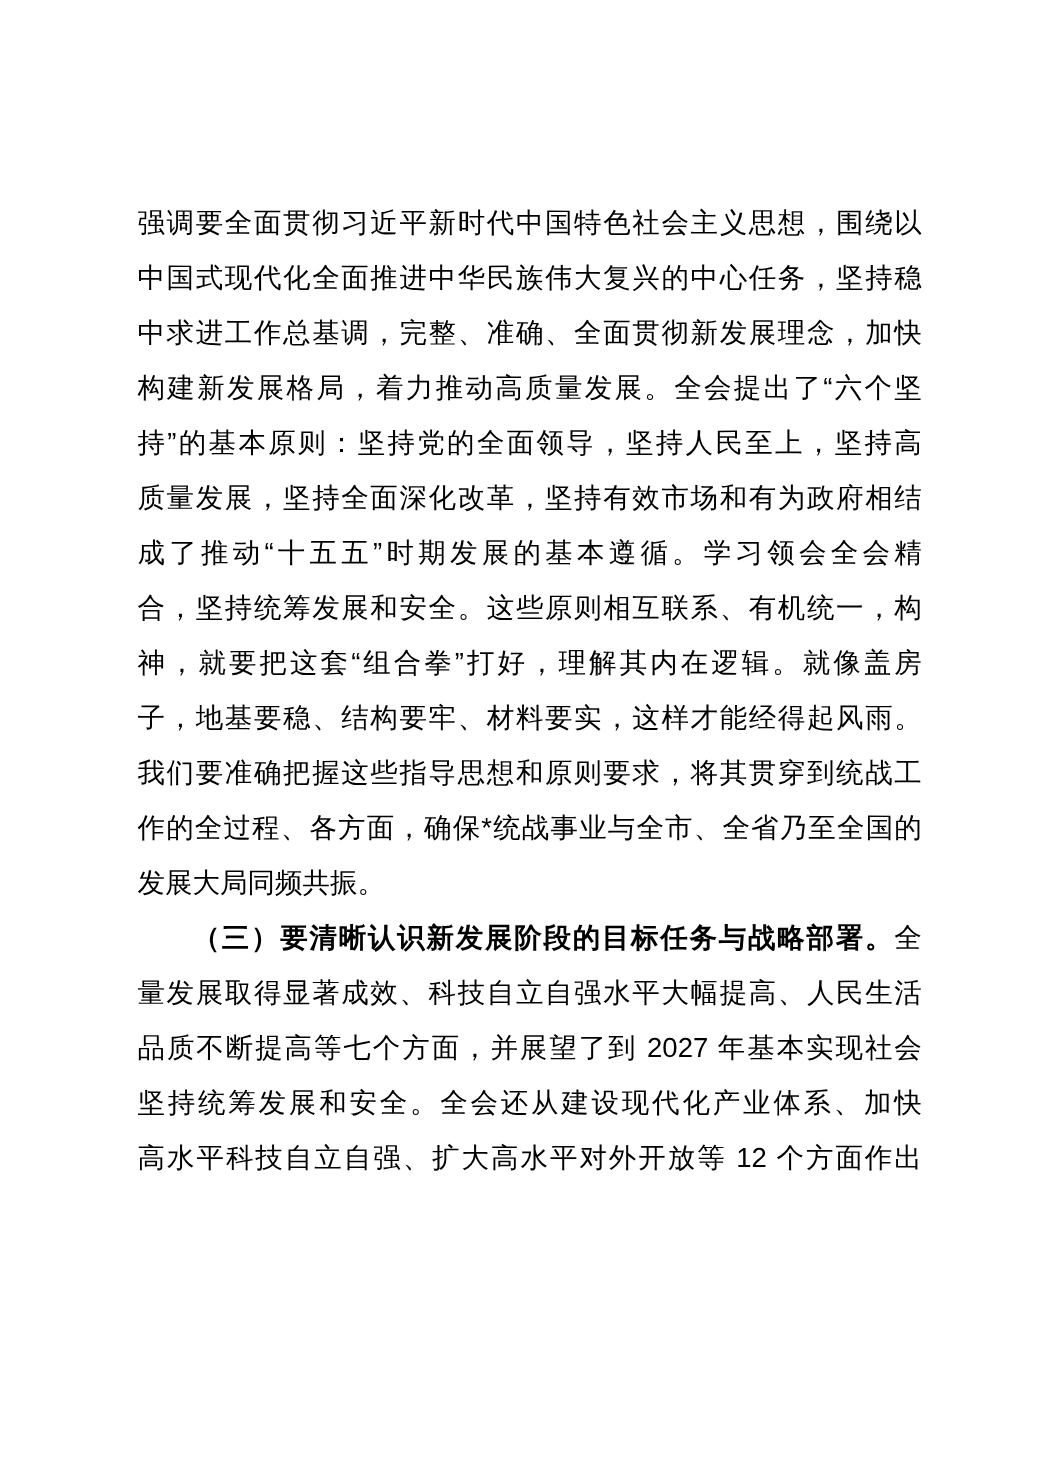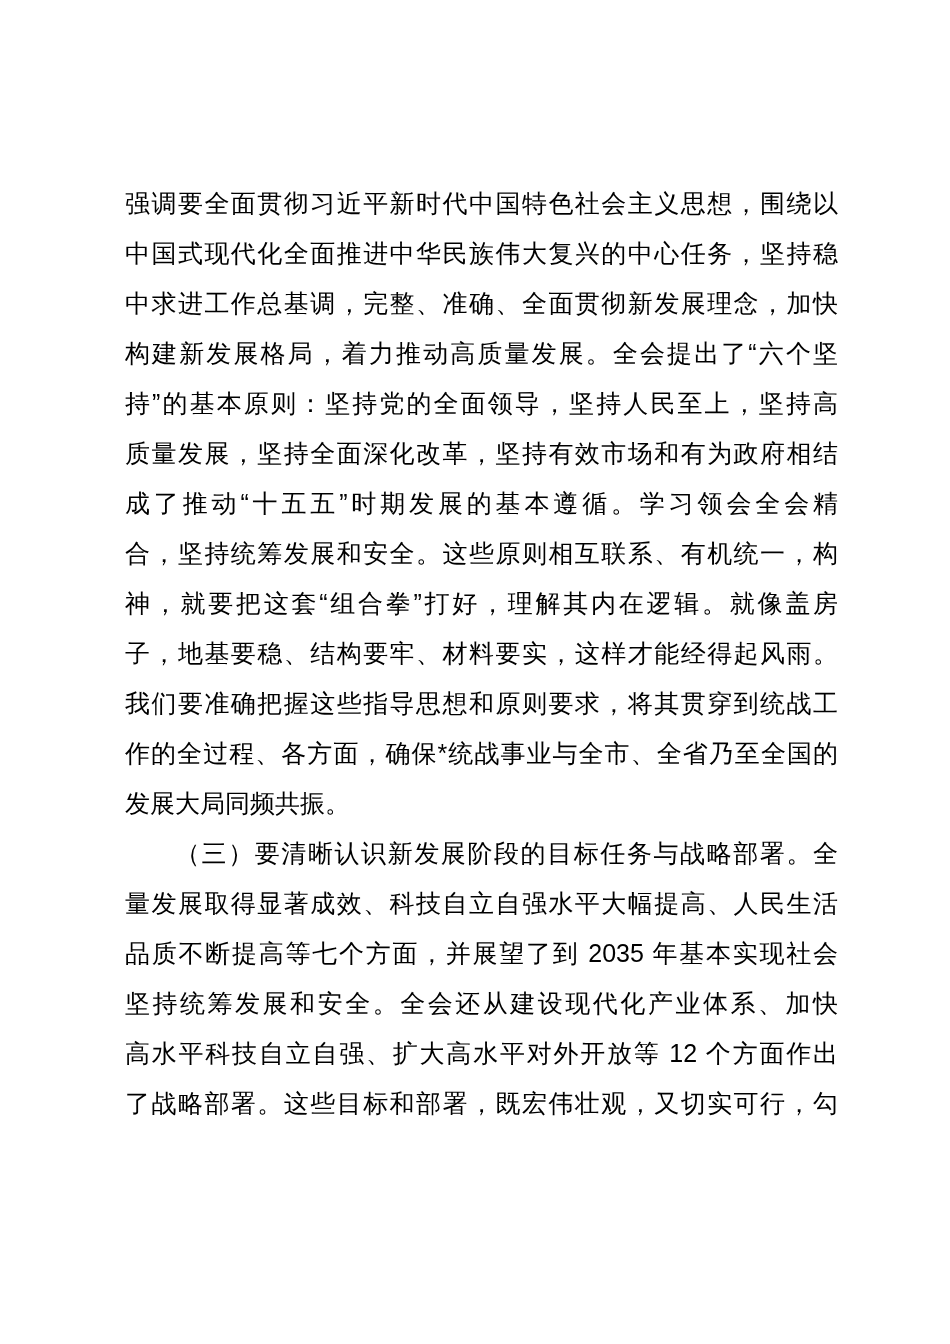--- a/index.html
+++ b/index.html
@@ -33,21 +33,21 @@
     white-space: nowrap;
   }
   .doc-line.no-justify {
     text-align: center;
     text-align-last: left;
   }
   .doc-line.indent {
     text-indent: 50px;
   }
   .doc-line .bold {
-    font-weight: normal;
+    font-weight: bold;
   }
 </style>
 </head>
 <body>
 
 <div class="page">
   <div class="text-block">
       <div class="doc-line"><span>强调要全面贯彻习近平新时代中国特色社会主义思想，围绕以</span></div>
       <div class="doc-line"><span>中国式现代化全面推进中华民族伟大复兴的中心任务，坚持稳</span></div>
       <div class="doc-line"><span>中求进工作总基调，完整、准确、全面贯彻新发展理念，加快</span></div>
@@ -56,18 +56,17 @@
       <div class="doc-line"><span>质量发展，坚持全面深化改革，坚持有效市场和有为政府相结</span></div>
       <div class="doc-line"><span>成了推动“十五五”时期发展的基本遵循。学习领会全会精</span></div>
       <div class="doc-line"><span>合，坚持统筹发展和安全。这些原则相互联系、有机统一，构</span></div>
       <div class="doc-line"><span>神，就要把这套“组合拳”打好，理解其内在逻辑。就像盖房</span></div>
       <div class="doc-line"><span>子，地基要稳、结构要牢、材料要实，这样才能经得起风雨。</span></div>
       <div class="doc-line"><span>我们要准确把握这些指导思想和原则要求，将其贯穿到统战工</span></div>
       <div class="doc-line"><span>作的全过程、各方面，确保*统战事业与全市、全省乃至全国的</span></div>
       <div class="doc-line no-justify"><span>发展大局同频共振。</span></div>
       <div class="doc-line indent"><span class="bold">（三）要清晰认识新发展阶段的目标任务与战略部署。</span><span>全</span></div>
       <div class="doc-line"><span>量发展取得显著成效、科技自立自强水平大幅提高、人民生活</span></div>
-      <div class="doc-line"><span>品质不断提高等七个方面，并展望了到 2035 年基本实现社会</span></div>
+      <div class="doc-line"><span>品质不断提高等七个方面，并展望了到 2027 年基本实现社会</span></div>
       <div class="doc-line"><span>坚持统筹发展和安全。全会还从建设现代化产业体系、加快</span></div>
       <div class="doc-line"><span>高水平科技自立自强、扩大高水平对外开放等 12 个方面作出</span></div>
-      <div class="doc-line"><span>了战略部署。这些目标和部署，既宏伟壮观，又切实可行，勾</span></div>
     </div>
 </div>
 
 </body></html>

